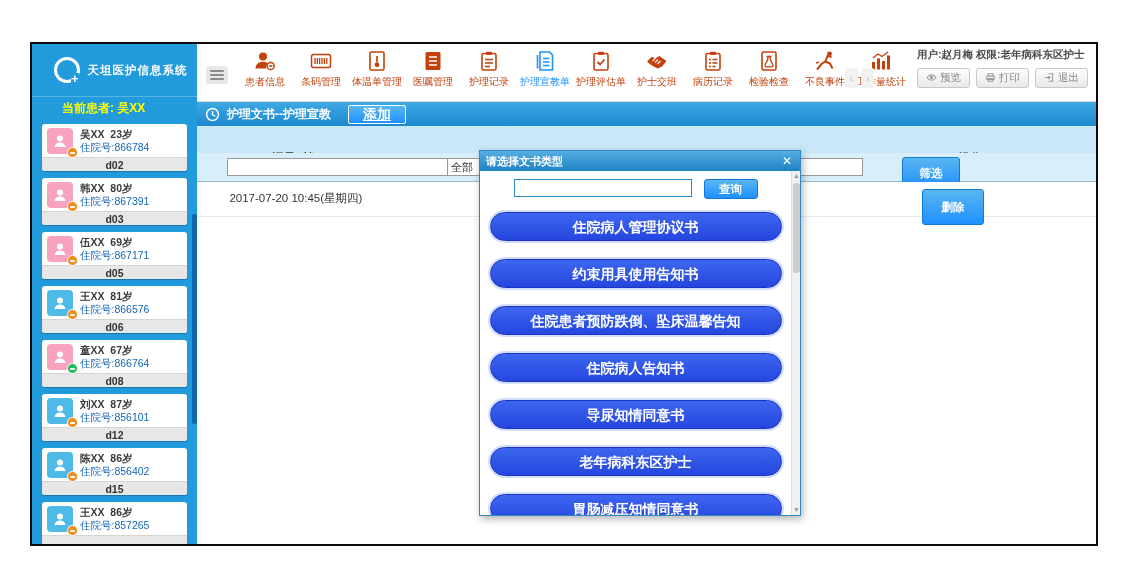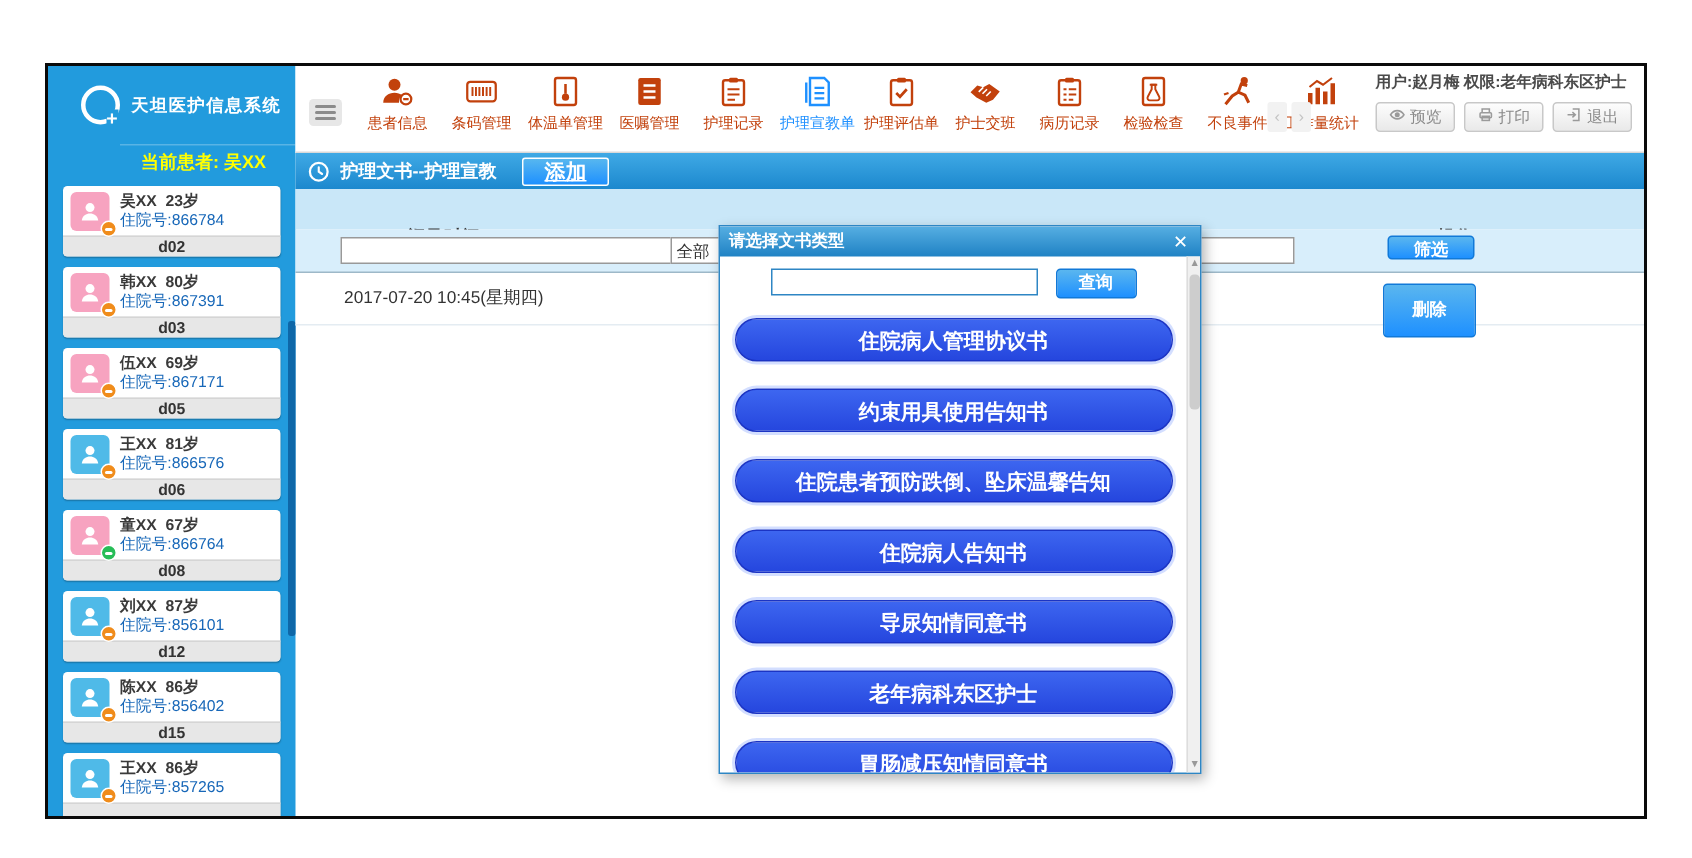--- a/index.html
+++ b/index.html
@@ -10,22 +10,22 @@
 
   
   #sidebar { position:absolute; left:0; top:0; width:165px; height:100%;
     background:#229BDD; }
   #logo { height:52px; display:flex; align-items:center; padding-left:12px; gap:8px;justify-content:center; }
   #logo .logo-circle { width:26px; height:26px; border-radius:50%; border:3px solid #fff;
     position:relative; flex:none; }
   #logo .logo-circle::after { content:"+"; position:absolute; right:-2px; bottom:-4px;
     color:#fff; font-size:13px; font-weight:bold; background:#229BDD; line-height:11px; }
   #logo .logo-text { color:#fff; font-size:11.5px; font-weight:bold; letter-spacing:1px; }
-  #current-patient { height:22px; line-height:22px; padding-left:14px; color:#FFFF00;
-    font-size:12px; font-weight:bold; border-top:1px solid rgba(255,255,255,.25);margin-left:48px; }
+  #current-patient { height:22px; line-height:22px; padding-left:30px; color:#FFFF00;
+    font-size:12px; font-weight:bold; border-top:1px solid rgba(255,255,255,.25); }
   #patient-list { position:absolute; top:80px; left:0; right:0; bottom:0; }
   .p-card { position:relative; margin:0 10px 7px 10px; width:145px; background:#fff;
     border-radius:3px; overflow:hidden; box-shadow:0 1px 1px rgba(0,0,0,.25); cursor:pointer; }
   .p-body { display:flex; align-items:center; gap:7px; padding:4px 4px 3px 5px; height:33px; }
   .p-avatar { position:relative; width:26px; height:26px; border-radius:4px; flex:none;
     display:flex; align-items:center; justify-content:center; }
   .p-avatar.pink { background:#F7A3C0; }
   .p-avatar.blue { background:#4FBAE8; }
   .p-badge { position:absolute; right:-5px; bottom:-4px; width:11px; height:11px;
     border-radius:50%; border:1.5px solid #fff; }
@@ -90,21 +90,21 @@
   #f-form { position:absolute; left:250px; top:5px; width:88px; height:18px;
     border:1px solid #999; background:#fff; font-size:11px; color:#333;
     padding:1px 3px; display:flex; align-items:center; justify-content:space-between;
     cursor:pointer; }
   #f-form .arrow { font-size:8px; color:#666; }
   #f-nurse { position:absolute; left:508px; top:5px; width:158px; height:18px;
     border:1px solid #999; background:#fff; }
   .blue-btn { background:linear-gradient(#5ab6ef,#1E90FF); border:1px solid #1179d8;
     border-radius:3px; color:#fff; font-size:11.5px; font-weight:bold; cursor:pointer;
     text-align:center; }
-  #filter-btn { position:absolute; left:728px; top:4px; width:58px; height:16px; line-height:18px;font-family:Liberation Serif, serif; }
+  #filter-btn { position:absolute; left:705px; top:4px; width:58px; height:32px; line-height:18px;font-family:Liberation Serif, serif; }
   #data-row { position:absolute; left:165px; top:138px; right:0; height:35px;
     background:#fff; border-bottom:1px solid #e4ecf2; }
   #row-time { position:absolute; left:0; top:9px; width:22%; text-align:center;
     font-size:11.5px; color:#333; }
   #delete-btn { position:absolute; left:725px; top:7px; width:62px; height:36px; line-height:18px; }
 
   
   #modal { position:absolute; left:447px; top:106px; width:322px; height:366px;
     background:#fff; border:1px solid #2E86C4; box-shadow:2px 3px 8px rgba(0,0,0,.3);
     z-index:50; overflow:hidden; }

